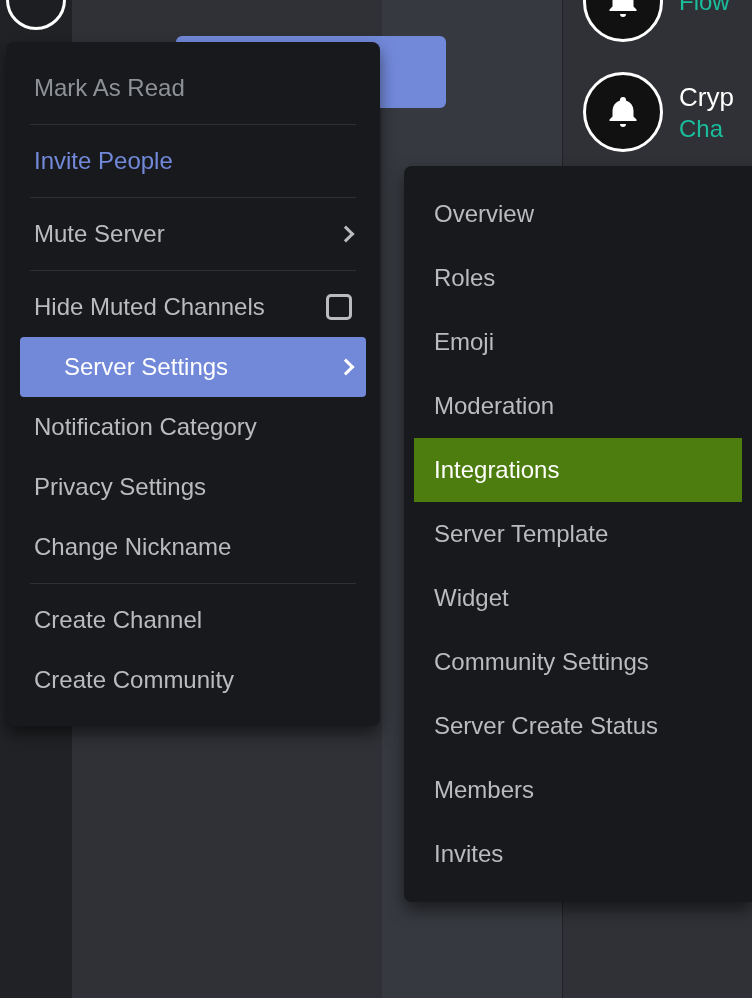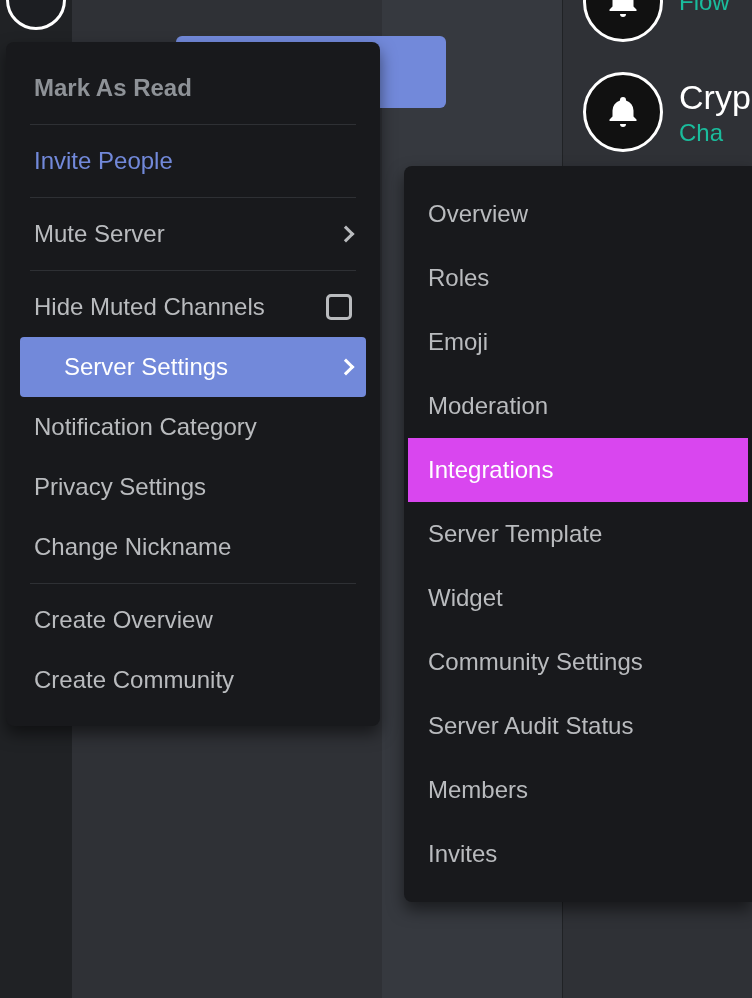--- a/index.html
+++ b/index.html
@@ -64,21 +64,21 @@
     width: 80px; height: 80px;
     border-radius: 50%;
     border: 3px solid #fff;
     background: #111;
     display: flex;
     align-items: center;
     justify-content: center;
     flex: 0 0 auto;
   }
   .rp-texts { display: flex; flex-direction: column; gap: 2px; }
-  .rp-title { color: #fff; font-size: 34px; font-weight: 500; }
+  .rp-title { color: #fff; font-size: 26px; font-weight: 500; }
   .rp-link  { color: #1abc9c; font-size: 24px; }
 
   
   .context-menu {
     position: absolute;
     left: 6px; top: 42px;
     width: 374px;
     background: #18191c;
     border-radius: 8px;
     padding: 16px 14px;
@@ -91,21 +91,21 @@
     display: flex;
     align-items: center;
     justify-content: space-between;
     padding: 16px 14px;
     font-size: 24px;
     color: #b9bbbe;
     border-radius: 4px;
     cursor: pointer;
   }
   .cm-item.invite { color: #7289da; }
-  .cm-item.dim    { color: #8e9297; font-weight: bold; }
+  .cm-item.dim    { color: #8e9297; }
   .cm-item.selected {
     background: #7289da;
     color: #ffffff;
     padding-left: 44px;
   }
   .cm-divider {
     border: none;
     border-top: 1px solid #2e3034;
     margin: 6px 10px;
   }
@@ -121,34 +121,34 @@
     border-radius: 5px;
   }
 
   
   .submenu {
     position: absolute;
     left: 404px; top: 166px;
     width: 348px;
     background: #18191c;
     border-radius: 8px 0 0 8px;
-    padding: 16px 4px;
+    padding: 16px 10px;
     display: flex;
     flex-direction: column;
     box-shadow: 0 8px 16px rgba(0,0,0,0.5);
     z-index: 11;
   }
   .sm-item {
     padding: 18px 20px;
     font-size: 24px;
     color: #b9bbbe;
     cursor: pointer;
   }
   .sm-item.selected {
-    background: #d946ef;
+    background: #4d7c0f;
     color: #fff;
   }
 
   
   .bell-svg { width: 36px; height: 36px; fill: #fff; }
 </style>
 </head>
 <body>
 
 <div class="bg-leftbar"></div>
@@ -208,32 +208,32 @@
     <span>Notification Category</span>
   </div>
   <div class="cm-item">
     <span>Privacy Settings</span>
   </div>
   <div class="cm-item">
     <span>Change Nickname</span>
   </div>
   <hr class="cm-divider">
   <div class="cm-item">
-    <span>Create Overview</span>
+    <span>Create Channel</span>
   </div>
   <div class="cm-item">
     <span>Create Community</span>
   </div>
 </div>
 
 <div class="submenu" id="submenu">
     <div class="sm-item"><span>Overview</span></div>
     <div class="sm-item"><span>Roles</span></div>
     <div class="sm-item"><span>Emoji</span></div>
     <div class="sm-item"><span>Moderation</span></div>
     <div class="sm-item selected"><span>Integrations</span></div>
     <div class="sm-item"><span>Server Template</span></div>
     <div class="sm-item"><span>Widget</span></div>
     <div class="sm-item"><span>Community Settings</span></div>
-    <div class="sm-item"><span>Server Audit Status</span></div>
+    <div class="sm-item"><span>Server Create Status</span></div>
     <div class="sm-item"><span>Members</span></div>
     <div class="sm-item"><span>Invites</span></div>
   </div>
 
 </body></html>

